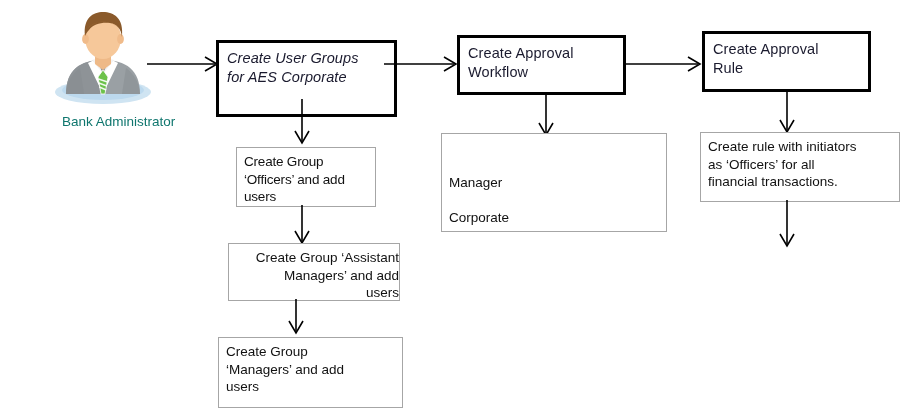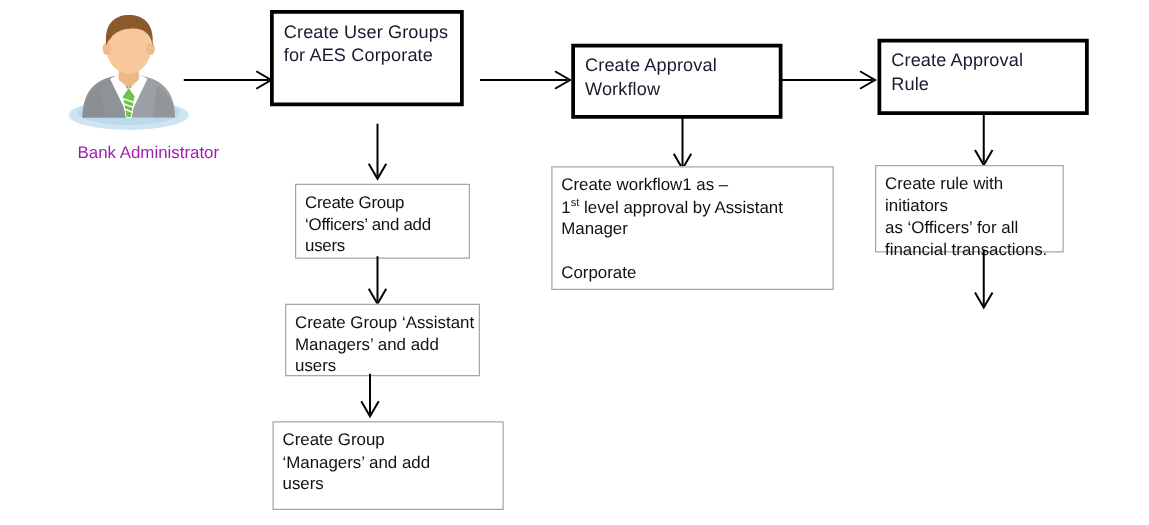--- a/index.html
+++ b/index.html
@@ -65,21 +65,21 @@
   
   .avatar-wrap {
     position: absolute;
     width: 110px;
     height: 100px;
   }
   .avatar-label {
     position: absolute;
     font-family: "Liberation Sans", sans-serif;
     font-size: 13.5px;
-    color: #a21caf;
+    color: #0f766e;
     white-space: nowrap;
   }
 </style>
 </head>
 <body>
 
 <div id="canvas">
 
   <div class="avatar-wrap" style="left:48px; top:8px;">
     <svg width="110" height="100" viewBox="0 0 110 100" aria-hidden="true">
@@ -116,21 +116,21 @@
 
   <div class="avatar-label" style="left:62px; top:114px;">Bank Administrator</div>
 
   <div class="conn" style="left:145px; top:52px;">
     <svg width="78" height="24">
       <line x1="2" y1="12" x2="70" y2="12" stroke="#000000" stroke-width="1.6"></line>
       <polyline points="60,5 72,12 60,19" fill="none" stroke="#000000" stroke-width="1.6"></polyline>
     </svg>
   </div>
 
-  <div class="node box-primary" style="left:216px; top:8px; width:155px; height:77px;">
+  <div class="node box-primary" style="left:216px; top:40px; width:181px; height:77px;font-style:italic;">
     <span class="box-text">Create User Groups
 for AES Corporate</span>
   </div>
 
   <div class="conn" style="left:384px; top:52px;">
     <svg width="78" height="24">
       <line x1="0" y1="12" x2="70" y2="12" stroke="#000000" stroke-width="1.6"></line>
       <polyline points="60,5 72,12 60,19" fill="none" stroke="#000000" stroke-width="1.6"></polyline>
     </svg>
   </div>
@@ -165,21 +165,21 @@
 users</span>
   </div>
 
   <div class="conn" style="left:290px; top:205px;">
     <svg width="24" height="44">
       <line x1="12" y1="0" x2="12" y2="36" stroke="#000000" stroke-width="1.6"></line>
       <polyline points="5,26 12,38 19,26" fill="none" stroke="#000000" stroke-width="1.6"></polyline>
     </svg>
   </div>
 
-  <div class="node box-note font-wide" style="left:228px; top:243px; width:156px; height:58px;">
+  <div class="node box-note font-wide" style="left:228px; top:243px; width:172px; height:58px;text-align:right;">
     <span class="box-text">Create Group ‘Assistant
 Managers’ and add
 users</span>
   </div>
 
   <div class="conn" style="left:284px; top:299px;">
     <svg width="24" height="44">
       <line x1="12" y1="0" x2="12" y2="32" stroke="#000000" stroke-width="1.6"></line>
       <polyline points="5,22 12,34 19,22" fill="none" stroke="#000000" stroke-width="1.6"></polyline>
     </svg>
@@ -192,35 +192,35 @@
   </div>
 
   <div class="conn" style="left:534px; top:93px;">
     <svg width="24" height="48">
       <line x1="12" y1="0" x2="12" y2="40" stroke="#000000" stroke-width="1.6"></line>
       <polyline points="5,30 12,42 19,30" fill="none" stroke="#000000" stroke-width="1.6"></polyline>
     </svg>
   </div>
 
   <div class="node box-note font-wide" style="left:441px; top:133px; width:226px; height:99px;">
-    <span>Create workflow1 as –</span><br>
-    <span><span>1</span><sup>st</sup><span> level approval by Assistant</span></span><br>
+    <br>
+    <br>
     <span>Manager</span><br>
     <br>
     <span>Corporate</span>
   </div>
 
   <div class="conn" style="left:775px; top:90px;">
     <svg width="24" height="48">
       <line x1="12" y1="0" x2="12" y2="40" stroke="#000000" stroke-width="1.6"></line>
       <polyline points="5,30 12,42 19,30" fill="none" stroke="#000000" stroke-width="1.6"></polyline>
     </svg>
   </div>
 
-  <div class="node box-note font-wide" style="left:700px; top:132px; width:151px; height:70px;">
+  <div class="node box-note font-wide" style="left:700px; top:132px; width:200px; height:70px;">
     <span class="box-text">Create rule with initiators
 as ‘Officers’ for all
 financial transactions.</span>
   </div>
 
   <div class="conn" style="left:775px; top:200px;">
     <svg width="24" height="52">
       <line x1="12" y1="0" x2="12" y2="44" stroke="#000000" stroke-width="1.6"></line>
       <polyline points="5,34 12,46 19,34" fill="none" stroke="#000000" stroke-width="1.6"></polyline>
     </svg>

